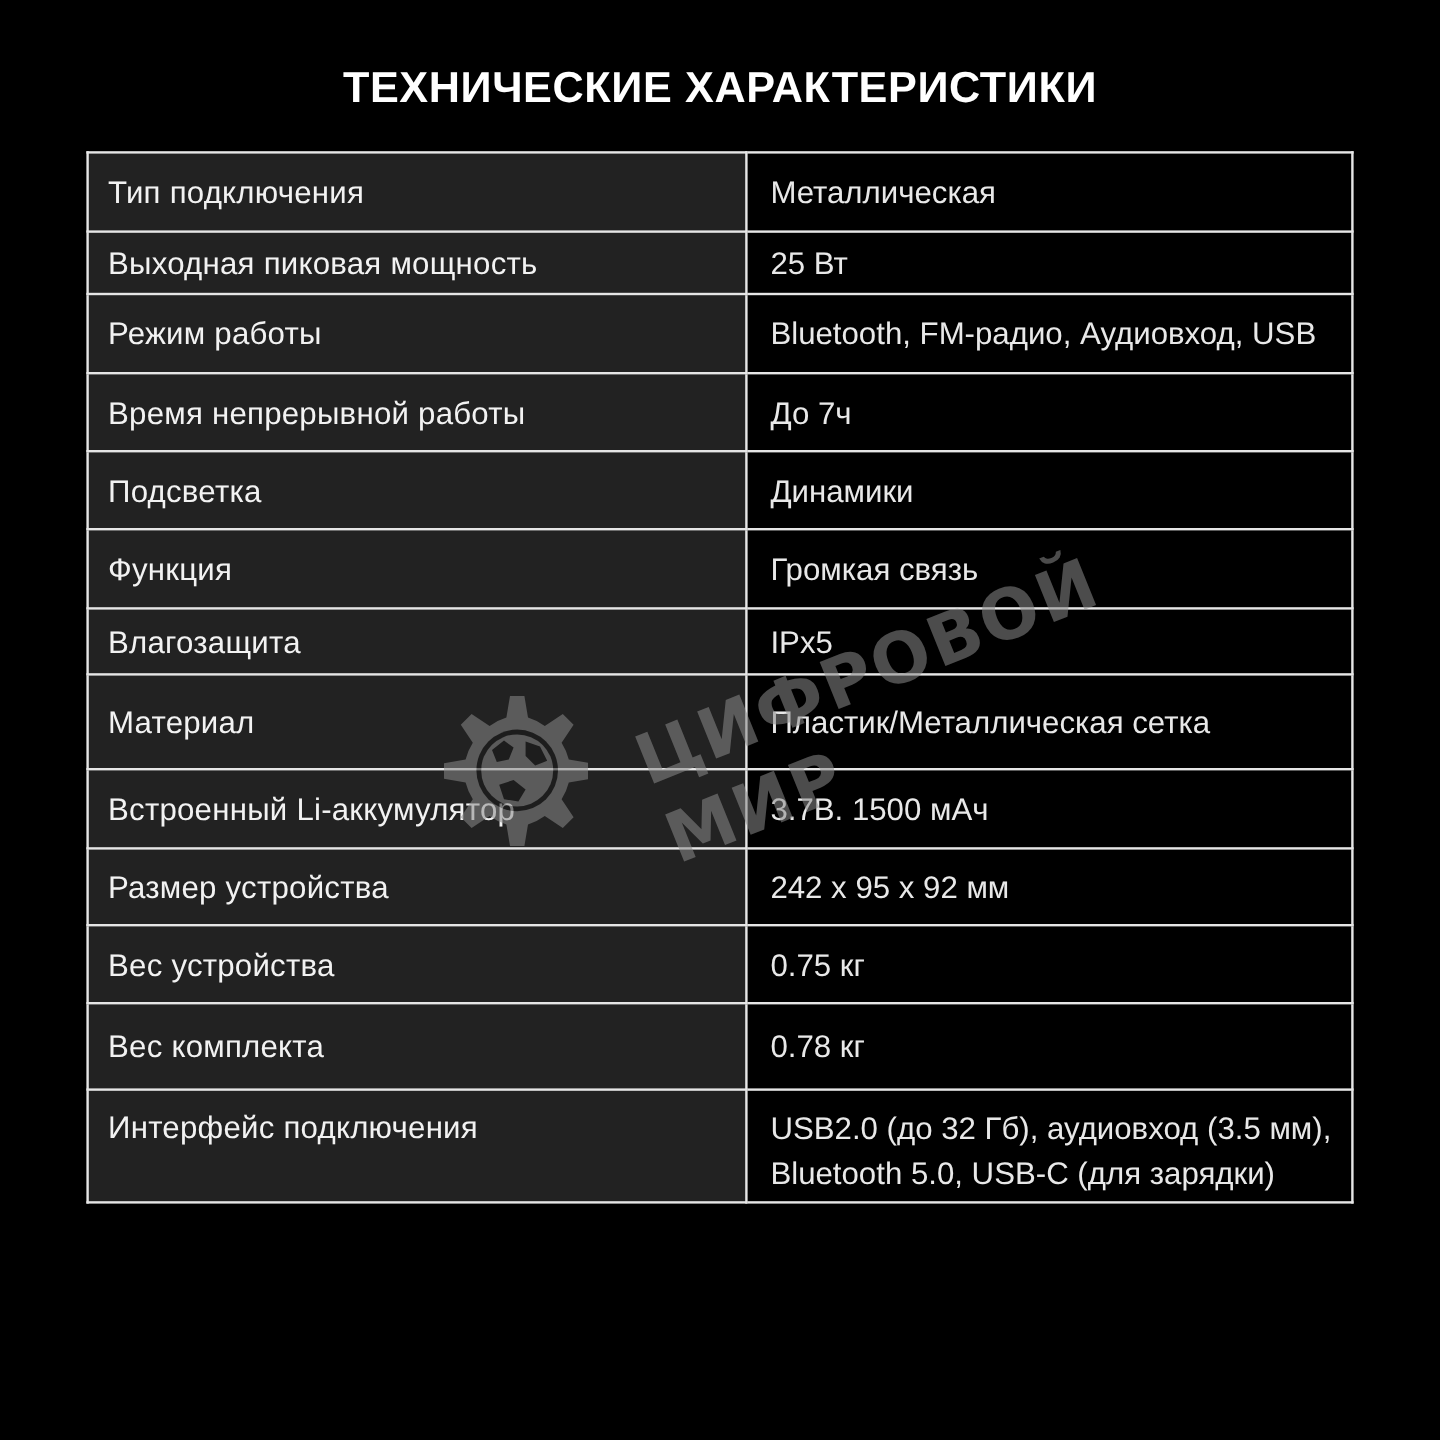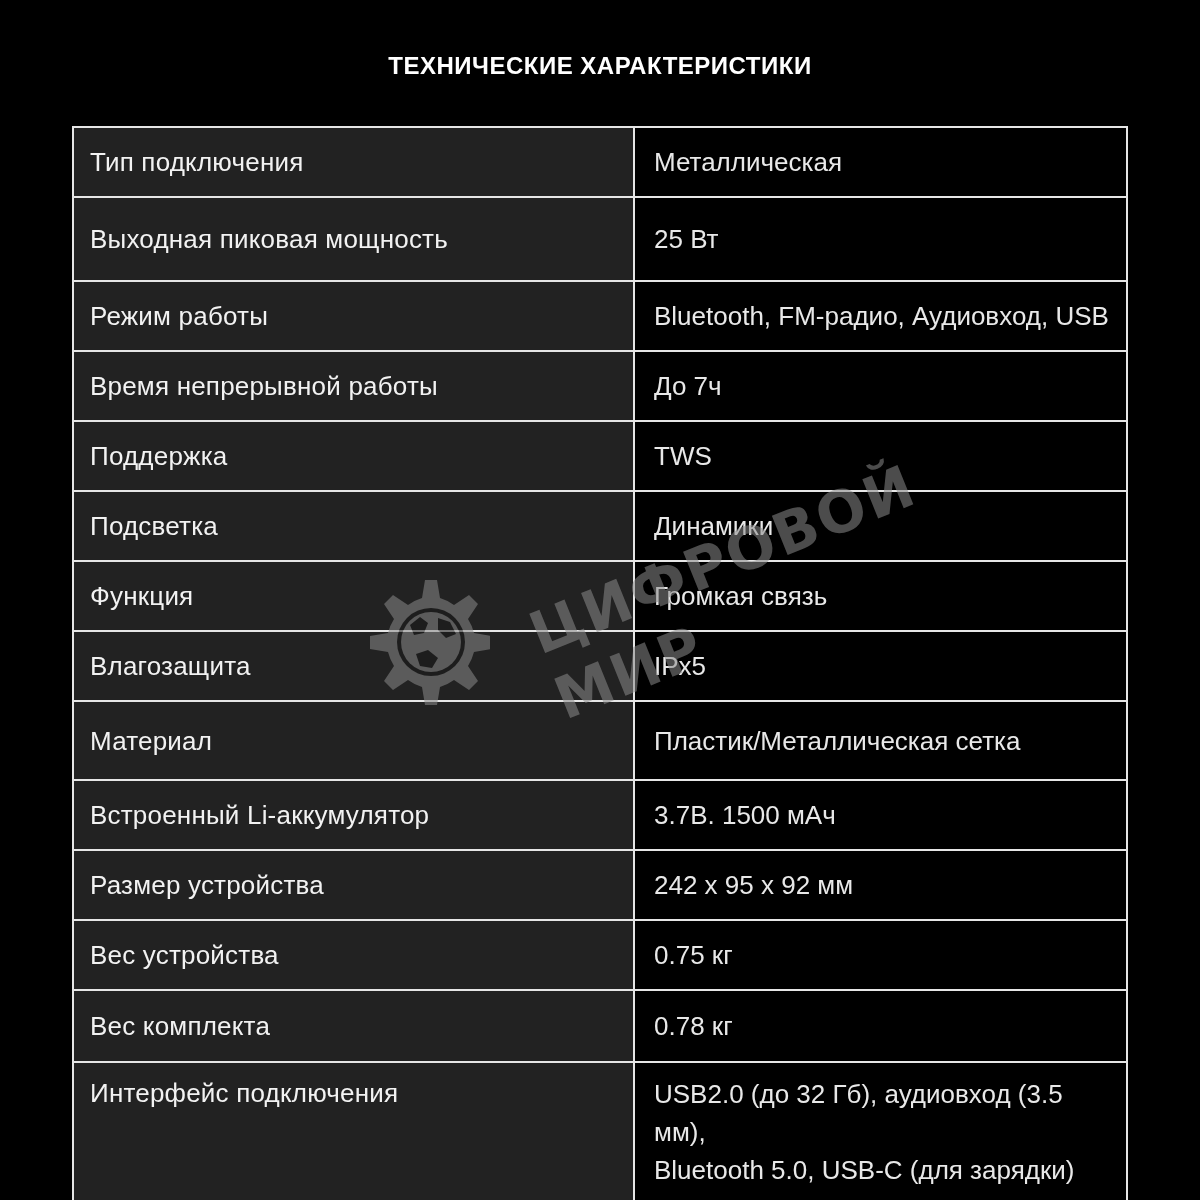--- a/index.html
+++ b/index.html
@@ -2,28 +2,28 @@
 <html><head>
   <meta charset="utf-8">
   <style>
     html, body { margin: 0; padding: 0; }
     body {
       width: 1200px; height: 1200px; background: #000; position: relative;
       overflow: hidden; font-family: "Liberation Sans", "DejaVu Sans", sans-serif; color: #fff;
     }
     .title {
       position: absolute; top: 52px; left: 0; width: 1200px; text-align: center;
-      font-size: 24px; font-weight: bold; letter-spacing: 0.5px; color: #fff;
+      font-size: 36px; font-weight: bold; letter-spacing: 0.5px; color: #fff;
     }
     .spec-table {
       position: absolute; left: 72px; top: 126px; width: 1056px;
       border-collapse: collapse; table-layout: fixed;
     }
     .spec-table td {
-      border: 2px solid #e6e6e6; padding: 16px; vertical-align: middle;
+      border: 2px solid #e6e6e6; padding: 4px; vertical-align: middle;
       font-size: 26px; line-height: 36px;
     }
     .spec-table td.label {
       width: 527px; background: #222222; color: #f2f2f2; padding-left: 16px;
     }
     .spec-table td.value {
       background: #000; color: #e8e8e8; padding-left: 19px; font-weight: normal;
     }
     .spec-table td.label span { letter-spacing: 0.2px; }
     .row-multi td { vertical-align: top; padding-top: 12px; margin-left: 44px; }
@@ -42,45 +42,41 @@
 <body>
 
 <div class="title">ТЕХНИЧЕСКИЕ ХАРАКТЕРИСТИКИ</div>
 
 <table class="spec-table">
   <tbody>
     <tr style="height:66px">
       <td class="label"><span>Тип подключения</span></td>
       <td class="value">Металлическая</td>
     </tr>
-    <tr style="height:84px">
+    <tr style="height:52px">
       <td class="label"><span>Выходная пиковая мощность</span></td>
       <td class="value">25 Вт</td>
     </tr>
     <tr style="height:66px">
       <td class="label"><span>Режим работы</span></td>
       <td class="value">Bluetooth, FM-радио, Аудиовход, USB</td>
     </tr>
     <tr style="height:65px">
       <td class="label"><span>Время непрерывной работы</span></td>
       <td class="value">До 7ч</td>
     </tr>
-    <tr style="height:66px">
-      <td class="label"><span>Поддержка</span></td>
-      <td class="value">TWS</td>
-    </tr>
     <tr style="height:65px">
       <td class="label"><span>Подсветка</span></td>
       <td class="value">Динамики</td>
     </tr>
     <tr style="height:66px">
       <td class="label"><span>Функция</span></td>
       <td class="value">Громкая связь</td>
     </tr>
-    <tr style="height:67px">
+    <tr style="height:55px">
       <td class="label"><span>Влагозащита</span></td>
       <td class="value">IPx5</td>
     </tr>
     <tr style="height:79px">
       <td class="label"><span>Материал</span></td>
       <td class="value">Пластик/Металлическая сетка</td>
     </tr>
     <tr style="height:66px">
       <td class="label"><span>Встроенный Li-аккумулятор</span></td>
       <td class="value">3.7В. 1500 мАч</td>

